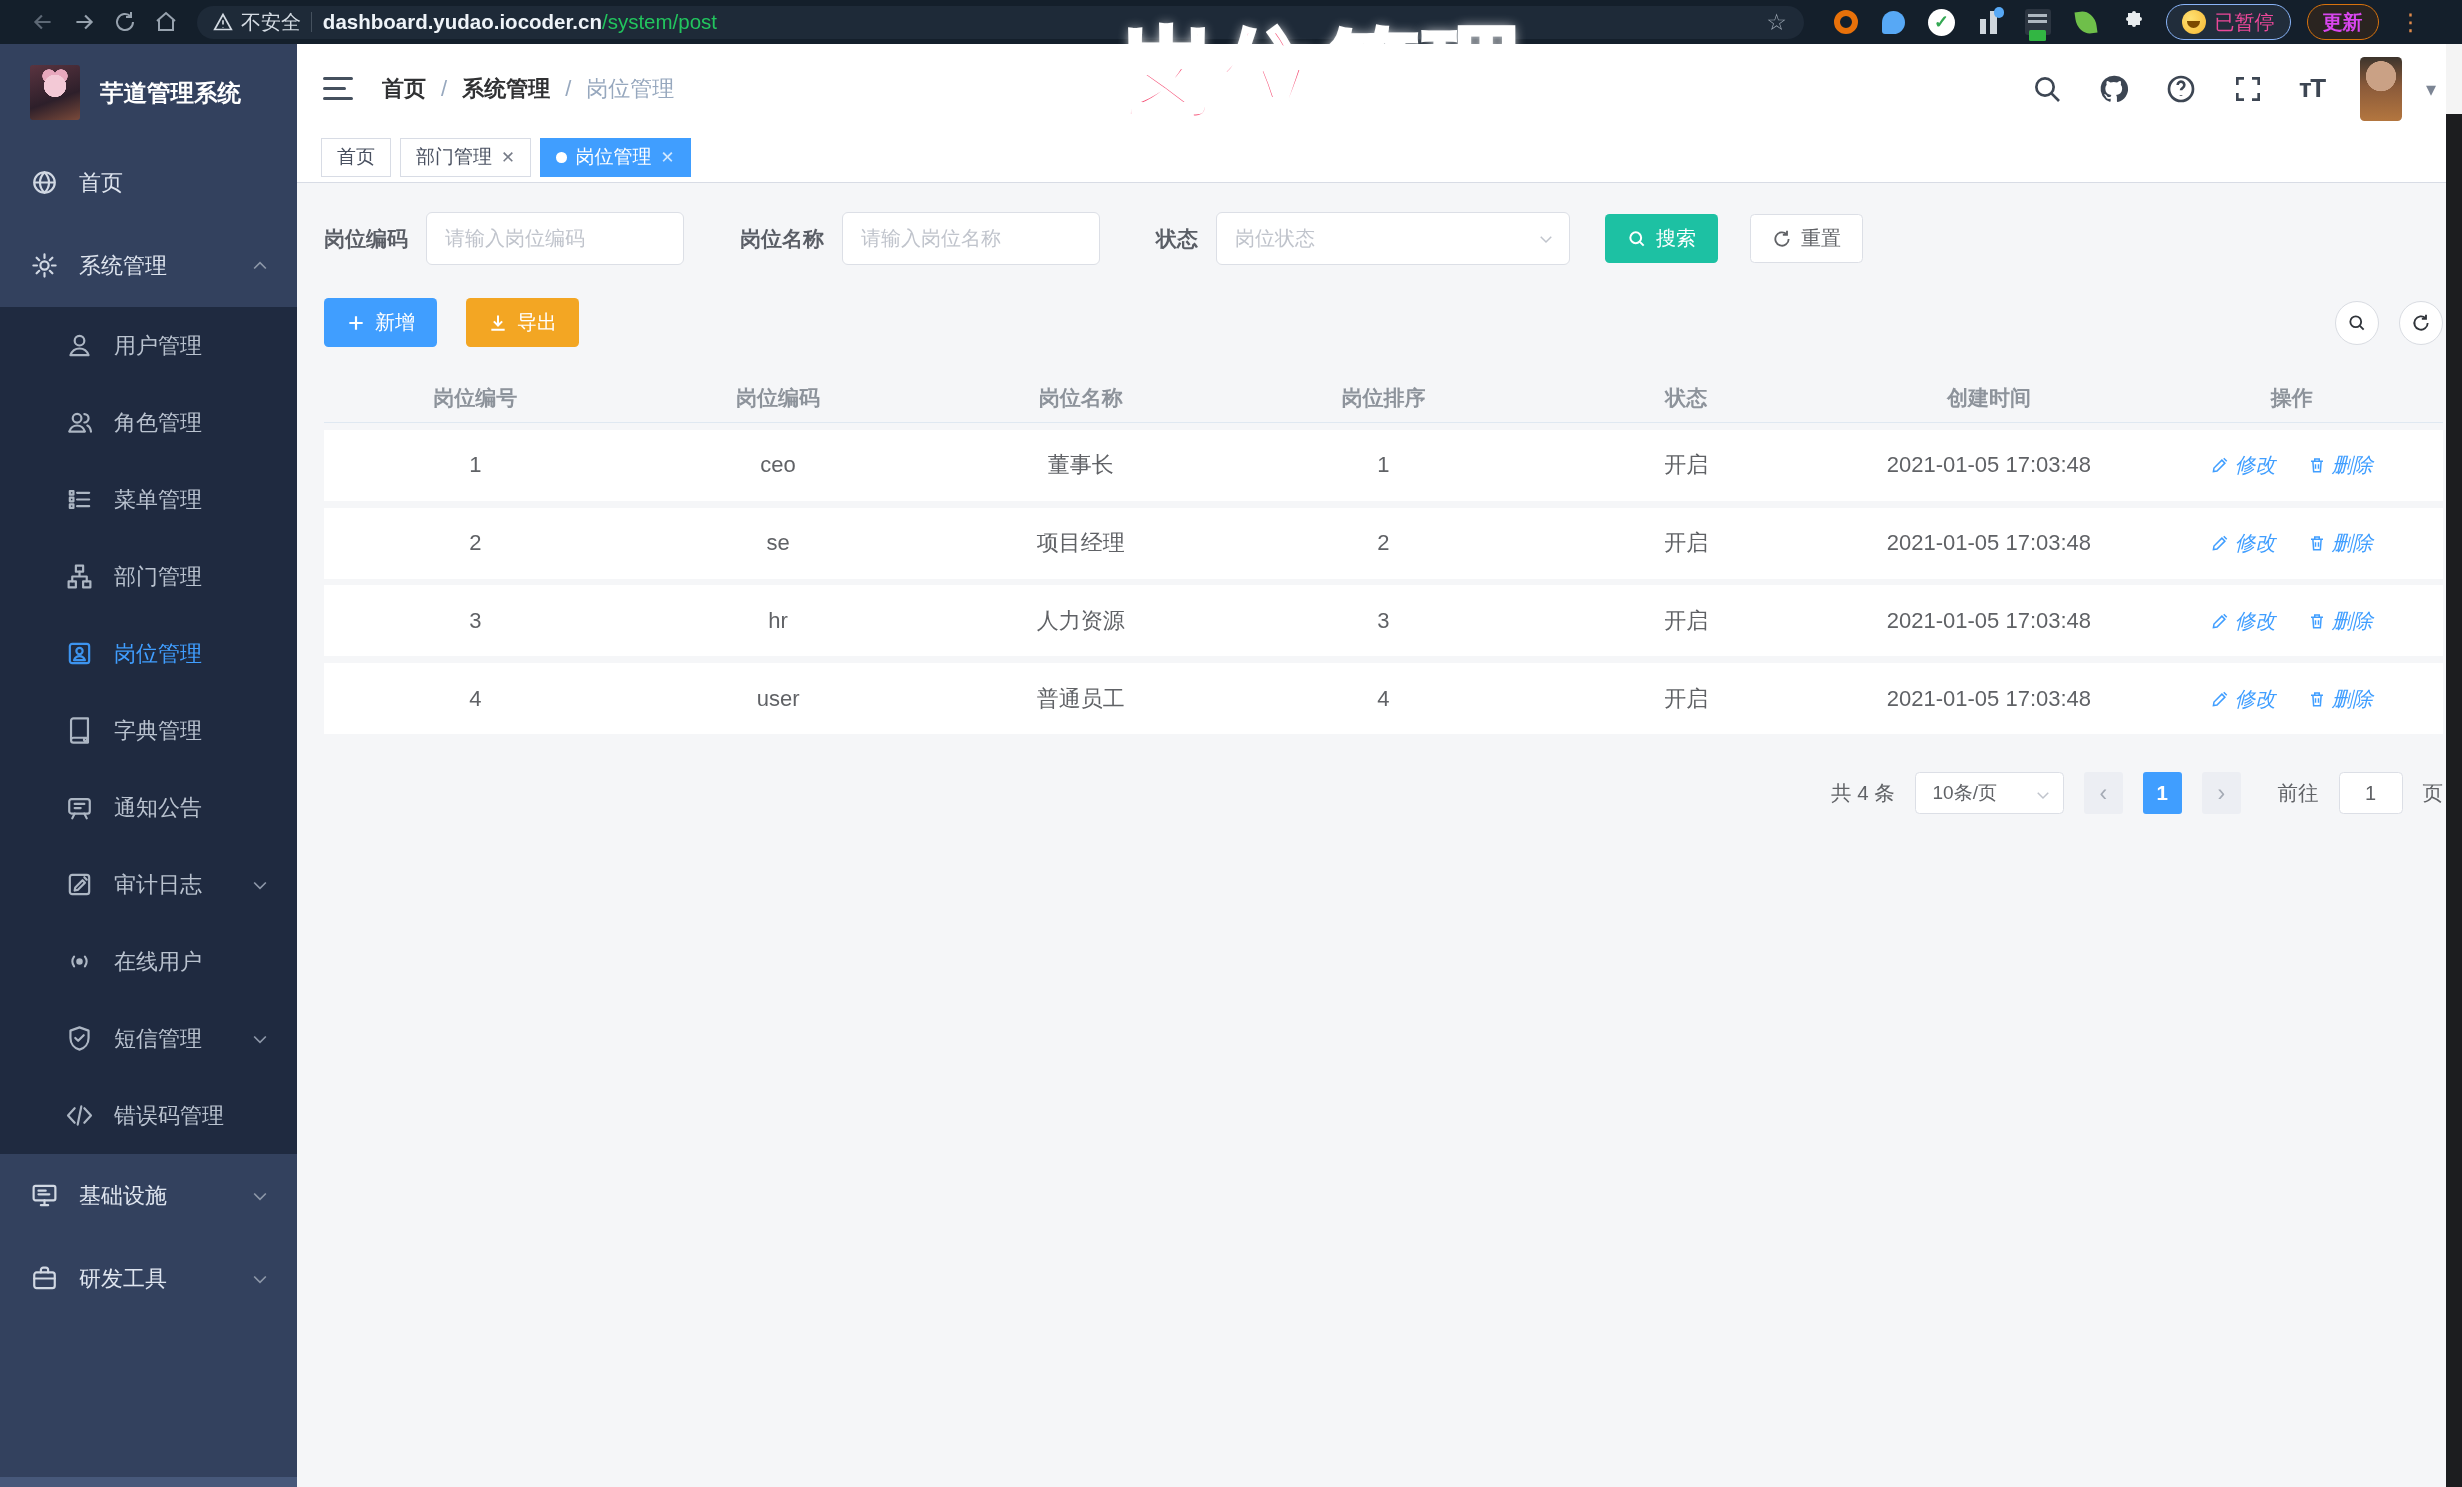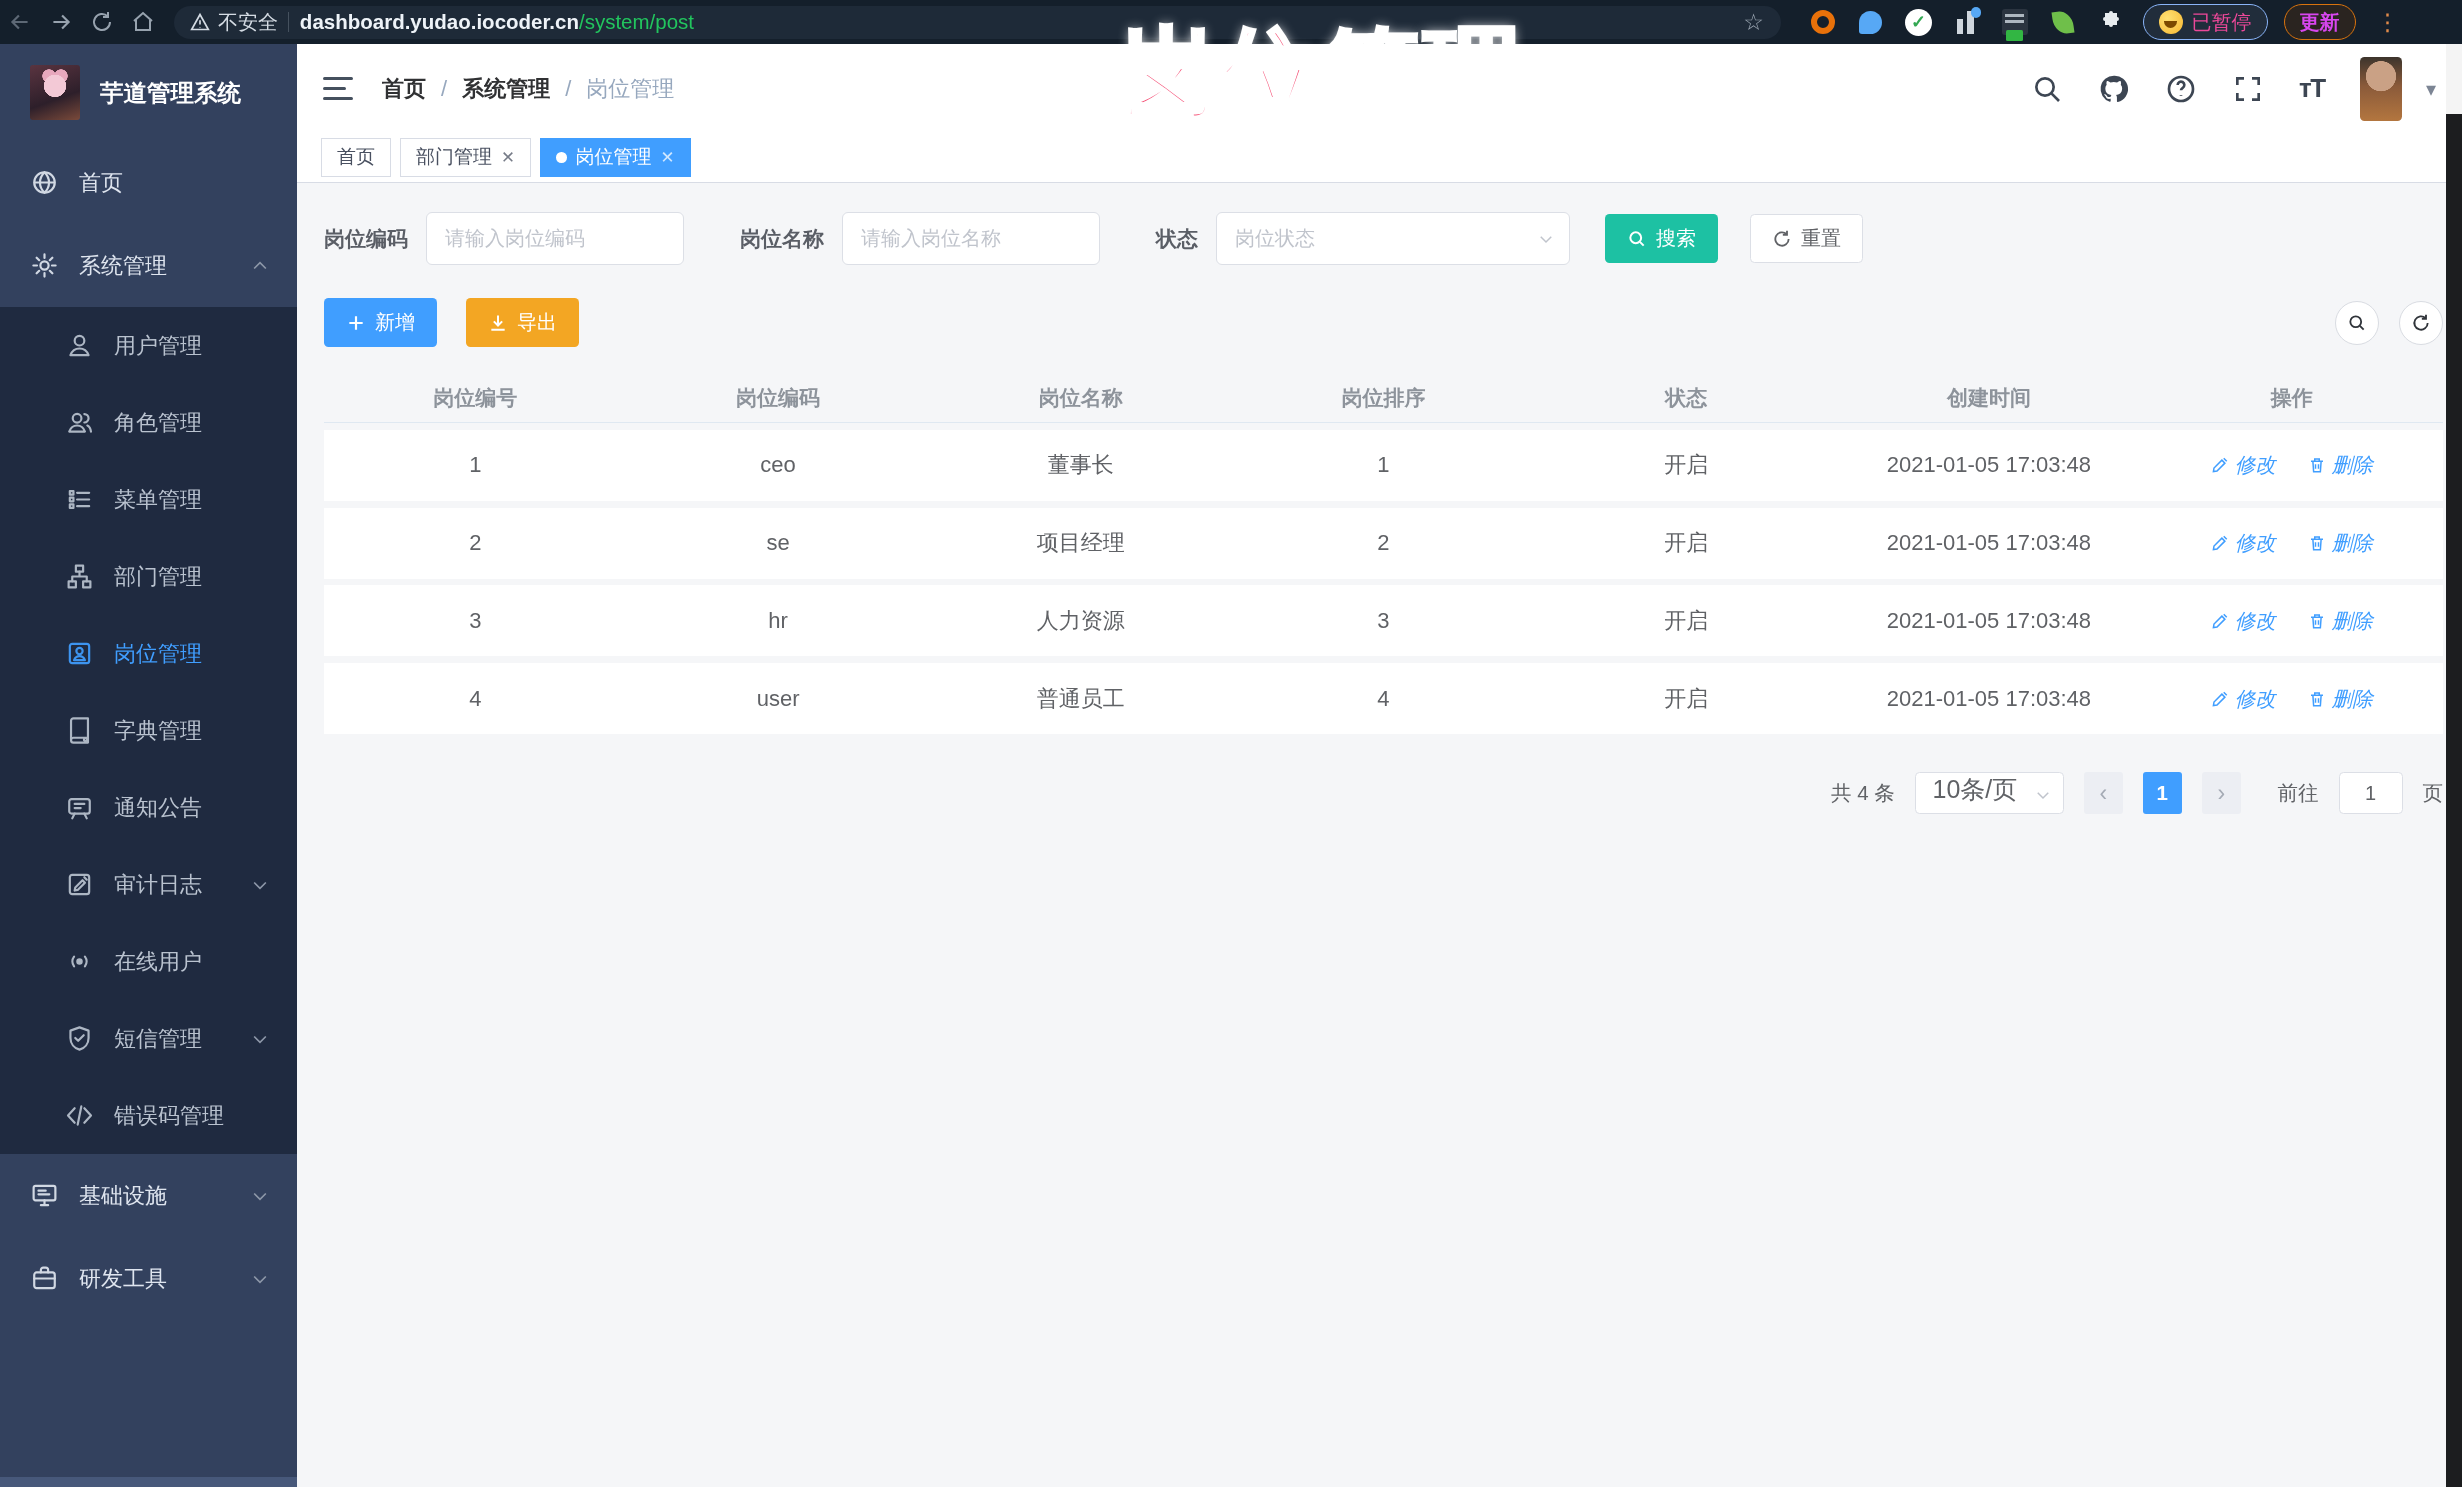--- a/index.html
+++ b/index.html
@@ -2,21 +2,21 @@
 <html style="font-size:12px"><head>
 <meta charset="utf-8">
 <style>
   * { margin:0; padding:0; box-sizing:border-box; }
   html,body { width:2462px; height:1488px; overflow:hidden;
     font-family:"Liberation Sans", sans-serif; background:#f5f6f8; }
   svg { display:block; }
 
   
   .chrome-bar { height:44px; background:#141f2b; display:flex; align-items:center;
-    padding:0 2px; gap:6px; position:relative; z-index:5; }
+    padding:0 25px; gap:6px; position:relative; z-index:5; }
   .nav-btn { width:35px; height:35px; display:flex; align-items:center; justify-content:center;
     color:#97a2ae; flex:0 0 auto; }
   .nav-btn.dim { color:#5d6875; }
   .omnibox { height:33px; flex:1 1 auto; max-width:1607px; margin-left:7.6px;
     background:#1e2a38; border-radius:16.7px; display:flex; align-items:center;
     padding:0 16.7px; gap:10.6px; color:#cdd5de; }
   .omni-warn { display:flex; align-items:center; gap:7.6px; font-size:20px; color:#d4dbe3; }
   .omni-sep { width:0.8px; height:20px; background:#45515e; }
   .omni-url { font-size:20.5px; white-space:nowrap; }
   .omni-host { color:#eef3f8; font-weight:700; }
@@ -136,21 +136,21 @@
   .t-row { height:71px; background:#fff; align-items:center; margin-top:6.8px; }
   .td { text-align:center; font-size:22px; color:#606266; }
   .td-ops { display:flex; justify-content:center; gap:32px;font-style:italic; }
   .op-link { color:#409eff; font-size:20.5px; display:inline-flex; align-items:center; gap:6px; cursor:pointer; }
   .op-link svg { width:18px; height:18px; }
 
   
   .pagination { margin-top:38px; display:flex; align-items:center; justify-content:flex-end; gap:20px;
     font-size:20.5px; color:#606266; }
   .pg-size { position:relative; width:149px; height:42px; border:0.8px solid #dcdfe6; border-radius:4.5px;
-    background:#fff; display:flex; padding:0 35px 0 16.7px; color:#606266; font-size:25px; }
+    background:#fff; display:flex; align-items:center; padding:0 35px 0 16.7px; color:#606266; font-size:19px; }
   .pg-size .sel-arrow { top:13px; right:10.6px; }
   .pg-btn { width:39px; height:42px; border-radius:3px; background:#eceef3; color:#a5abb5;
     display:flex; align-items:center; justify-content:center; font-size:23px; cursor:pointer; }
   .pg-cur { width:39px; height:42px; border-radius:3px; background:#409eff; color:#fff; font-weight:700;
     display:flex; align-items:center; justify-content:center; font-size:20.5px; }
   .pg-goto-input { width:64px; height:42px; border:0.8px solid #dcdfe6; border-radius:4.5px; background:#fff;
     text-align:center; font-size:20px; color:#606266; outline:none; font-family:"Liberation Sans", sans-serif; }
 
   
   .watermark { position:absolute; left:1120px; top:9px; z-index:60; font-size:97px; font-weight:900;

